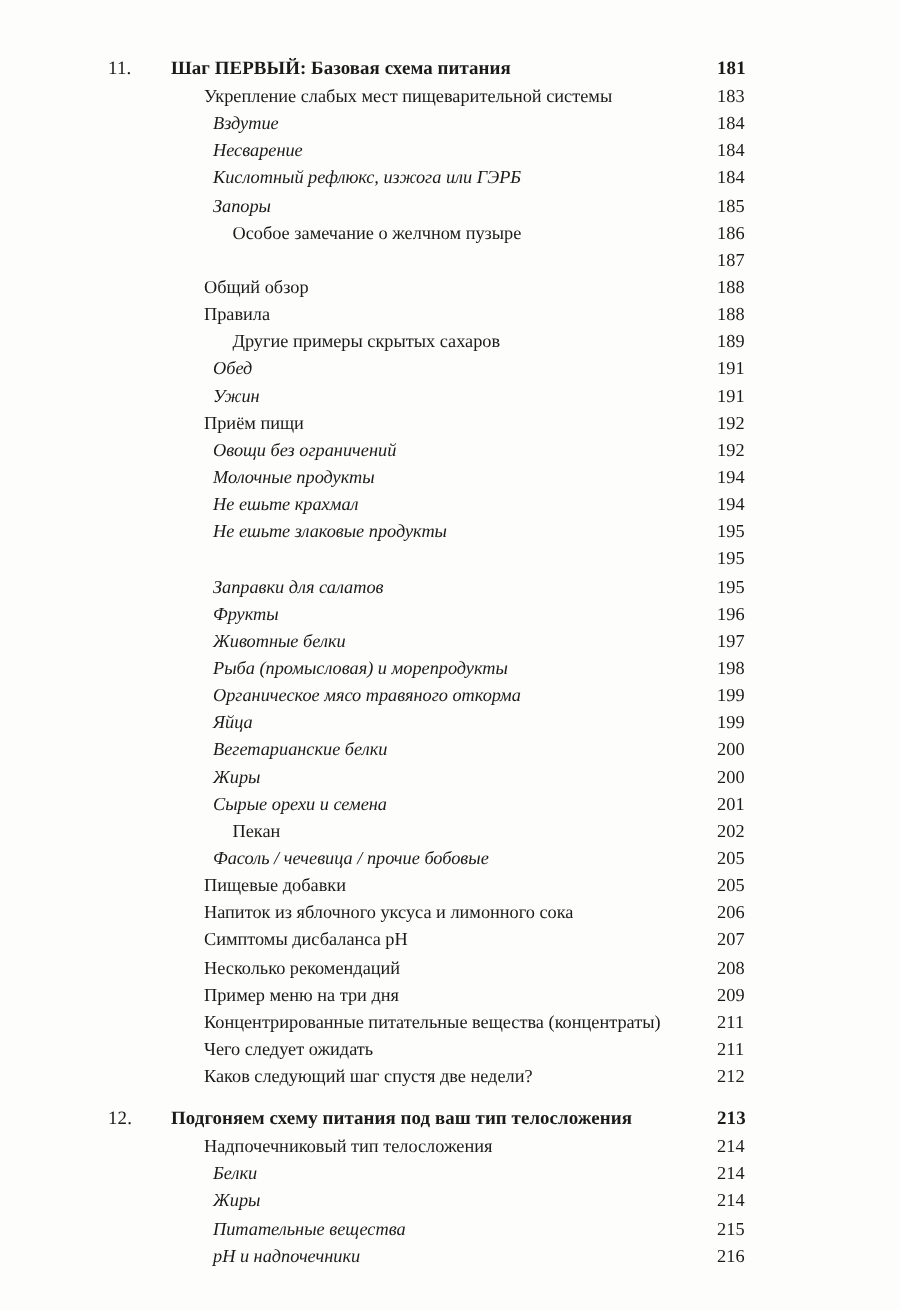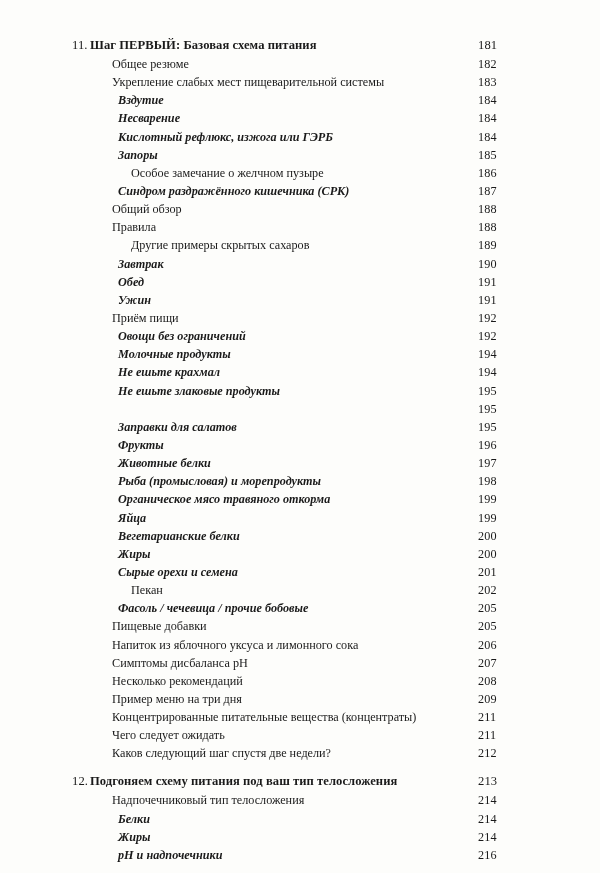--- a/index.html
+++ b/index.html
@@ -40,61 +40,57 @@
   .entry-num {
     position: absolute;
     left: 72px;
     top: 0;
     font-weight: normal;
     letter-spacing: 0.1px;
   }
   .entry-title {
     position: absolute;
     top: 0;
+    margin-left: 24px;
   }
   .toc-entry.chapter .entry-title {
     left: 90px;
     font-weight: bold;
     letter-spacing: 0.05px;
   }
   .lvl2 .entry-title {
     left: 112px;
   }
   .lvl3 .entry-title {
     left: 118px;
     font-style: italic;
-    font-weight: bold;
   }
   .lvl4 .entry-title {
     left: 131px;
   }
   .entry-page {
     position: absolute;
     left: 478px;
     top: 0;
     letter-spacing: 0.1px;
   }
   .toc-entry.chapter .entry-page {
-    font-weight: normal;
+    font-weight: bold;
   }
 </style>
 </head>
 <body>
 
 <div class="toc" id="toc-root">
     <div class="toc-entry chapter">
       <span class="entry-num">11.</span>
       <span class="entry-title">Шаг ПЕРВЫЙ: Базовая схема питания</span>
       <span class="entry-page">181</span>
     </div>
     <div class="toc-entry lvl2">
-      <span class="entry-title">Общее резюме</span>
-      <span class="entry-page">182</span>
-    </div>
-    <div class="toc-entry lvl2">
       <span class="entry-title">Укрепление слабых мест пищеварительной системы</span>
       <span class="entry-page">183</span>
     </div>
     <div class="toc-entry lvl3">
       <span class="entry-title">Вздутие</span>
       <span class="entry-page">184</span>
     </div>
     <div class="toc-entry lvl3">
       <span class="entry-title">Несварение</span>
       <span class="entry-page">184</span>
@@ -105,38 +101,33 @@
     </div>
     <div class="toc-entry lvl3">
       <span class="entry-title">Запоры</span>
       <span class="entry-page">185</span>
     </div>
     <div class="toc-entry lvl4">
       <span class="entry-title">Особое замечание о желчном пузыре</span>
       <span class="entry-page">186</span>
     </div>
     <div class="toc-entry lvl3">
-      <span class="entry-title">Синдром раздражённого кишечника (СРК)</span>
       <span class="entry-page">187</span>
     </div>
     <div class="toc-entry lvl2">
       <span class="entry-title">Общий обзор</span>
       <span class="entry-page">188</span>
     </div>
     <div class="toc-entry lvl2">
       <span class="entry-title">Правила</span>
       <span class="entry-page">188</span>
     </div>
     <div class="toc-entry lvl4">
       <span class="entry-title">Другие примеры скрытых сахаров</span>
       <span class="entry-page">189</span>
-    </div>
-    <div class="toc-entry lvl3">
-      <span class="entry-title">Завтрак</span>
-      <span class="entry-page">190</span>
     </div>
     <div class="toc-entry lvl3">
       <span class="entry-title">Обед</span>
       <span class="entry-page">191</span>
     </div>
     <div class="toc-entry lvl3">
       <span class="entry-title">Ужин</span>
       <span class="entry-page">191</span>
     </div>
     <div class="toc-entry lvl2">
@@ -249,16 +240,20 @@
     </div>
     <div class="toc-entry lvl3">
       <span class="entry-title">Белки</span>
       <span class="entry-page">214</span>
     </div>
     <div class="toc-entry lvl3">
       <span class="entry-title">Жиры</span>
       <span class="entry-page">214</span>
     </div>
     <div class="toc-entry lvl3">
+      <span class="entry-title">Питательные вещества</span>
+      <span class="entry-page">215</span>
+    </div>
+    <div class="toc-entry lvl3">
       <span class="entry-title">pH и надпочечники</span>
       <span class="entry-page">216</span>
     </div>
   </div>
 
 </body></html>

